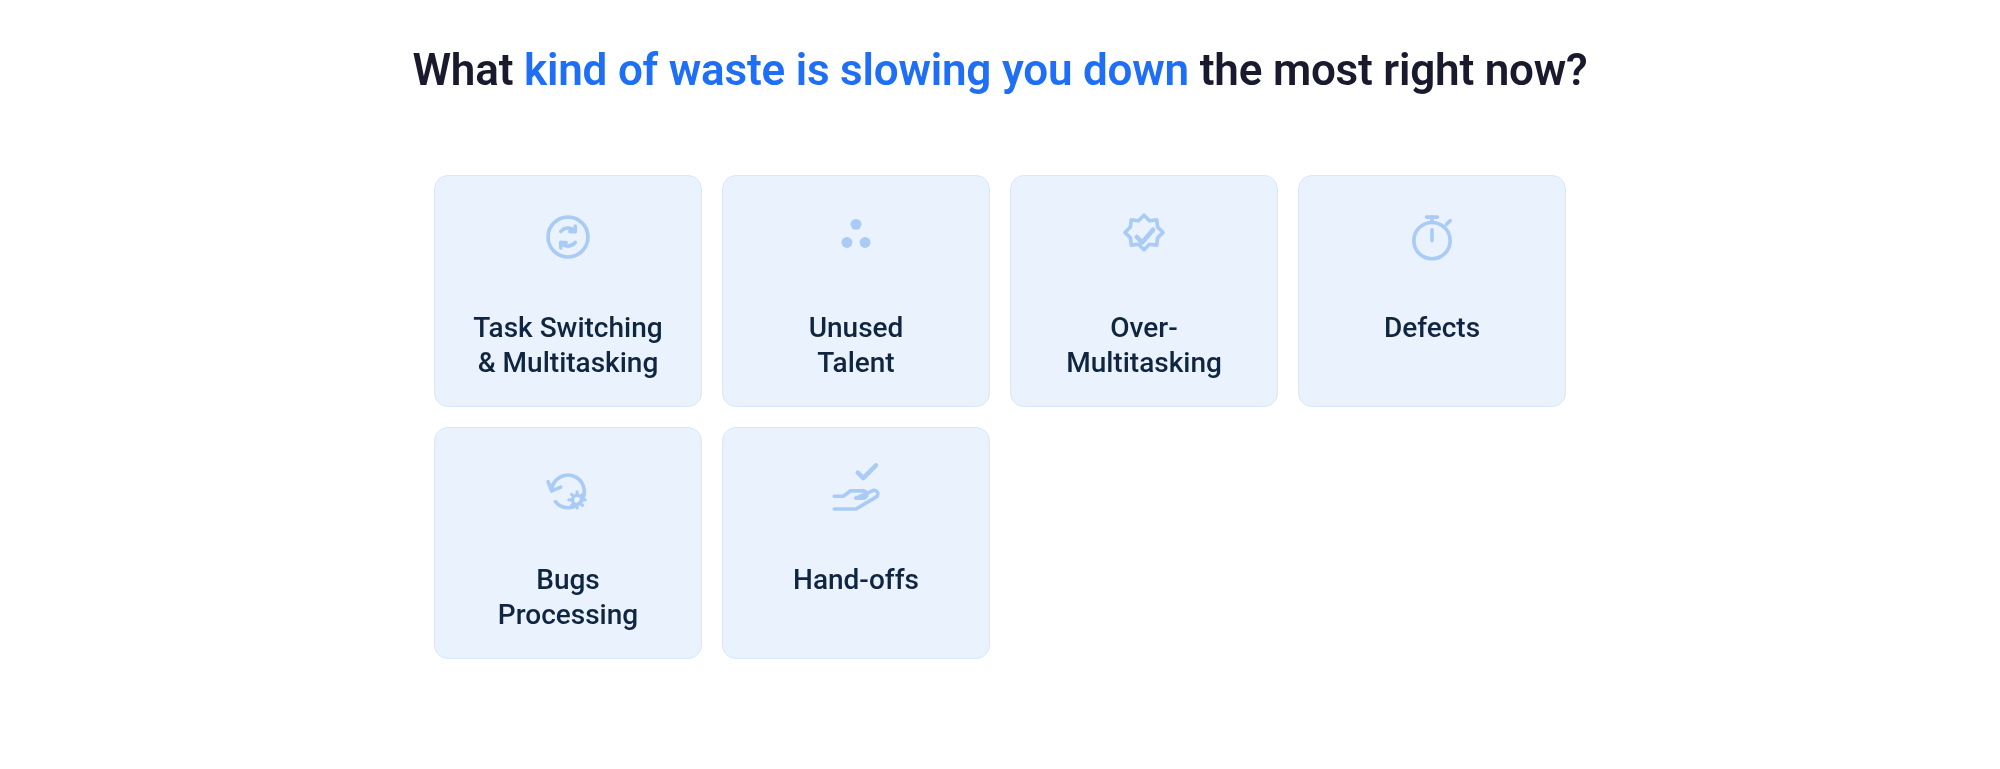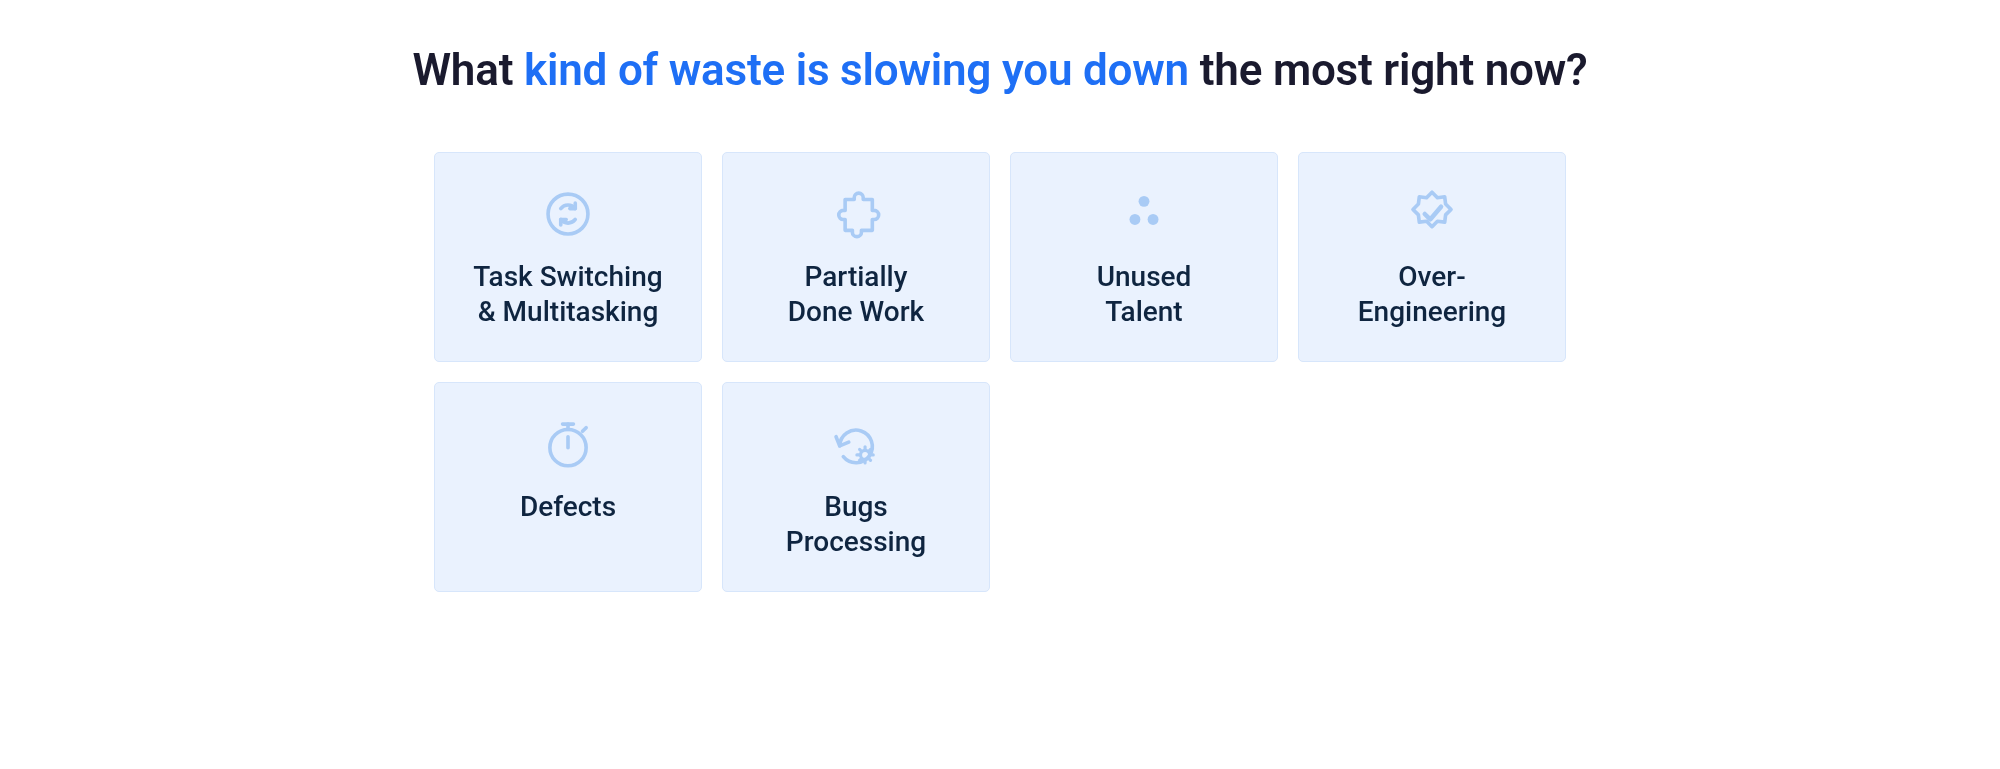--- a/index.html
+++ b/index.html
@@ -10,42 +10,43 @@
     display: flex;
     flex-direction: column;
     align-items: center;
     padding-top: 44px;
   }
   .heading {
     font-size: 44px;
     font-weight: 600;
     color: #1a1a2e;
     text-align: center;
-    margin-bottom: 56px;
+    margin-bottom: 79px;
     letter-spacing: -0.2px;
   }
   .heading .accent {
     color: #1e6ff5;
   }
   .grid {
     display: grid;
     grid-template-columns: repeat(4, 268px);
     grid-auto-rows: 1fr;
     gap: 20px;
   }
   .card {
     background: #eaf2fe;
     border: 1px solid #d7e6fb;
-    border-radius: 5px;
+    border-radius: 14px;
     padding: 26px 18px 26px 18px;
     display: flex;
     flex-direction: column;
     align-items: center;
     justify-content: flex-start;
     min-height: 210px;
+    gap: 28px;
   }
   .card .icon-wrap {
     height: 70px;
     display: flex;
     align-items: center;
     justify-content: center;
     margin-bottom: 10px;
   }
   .card .icon-wrap svg {
     width: 58px;
@@ -136,48 +137,39 @@
   <div class="card">
     <div class="icon-wrap">
       <svg viewBox="0 0 64 64">
           <use href="#refresh-circle-icon"></use>
         </svg>
     </div>
     <div class="label">Task Switching
 &amp; Multitasking</div>
   </div>
 
-  <div class="card">
-    <div class="icon-wrap">
-      <svg viewBox="0 0 64 64">
-          <use href="#puzzle-icon"></use>
-        </svg>
-    </div>
-    <div class="label">Partially
-Done Work</div>
-  </div>
 
   <div class="card">
     <div class="icon-wrap">
       <svg viewBox="0 0 64 64">
           <use href="#dots-icon"></use>
         </svg>
     </div>
     <div class="label">Unused
 Talent</div>
   </div>
 
   <div class="card">
     <div class="icon-wrap">
       <svg viewBox="0 0 64 64">
           <use href="#badge-check-icon"></use>
         </svg>
     </div>
     <div class="label">Over-
-Engineering</div>
+Multitasking</div>
   </div>
 
 
   <div class="card">
     <div class="icon-wrap">
       <svg viewBox="0 0 64 64">
           <use href="#stopwatch-icon"></use>
         </svg>
     </div>
     <div class="label">Defects</div>
@@ -186,14 +178,22 @@
   <div class="card">
     <div class="icon-wrap">
       <svg viewBox="0 0 64 64">
           <use href="#history-gear-icon"></use>
         </svg>
     </div>
     <div class="label">Bugs
 Processing</div>
   </div>
 
+  <div class="card">
+    <div class="icon-wrap">
+      <svg viewBox="0 0 64 64">
+          <use href="#hand-check-icon"></use>
+        </svg>
+    </div>
+    <div class="label">Hand-offs</div>
+  </div>
 
 </div>
 
 </body></html>

